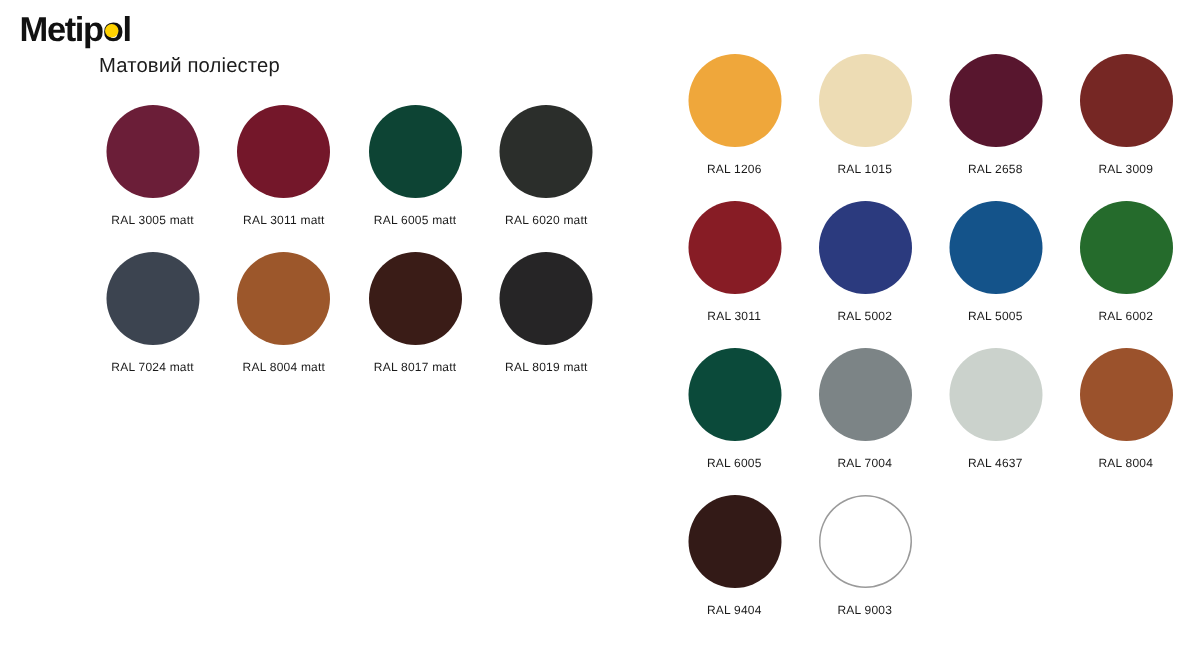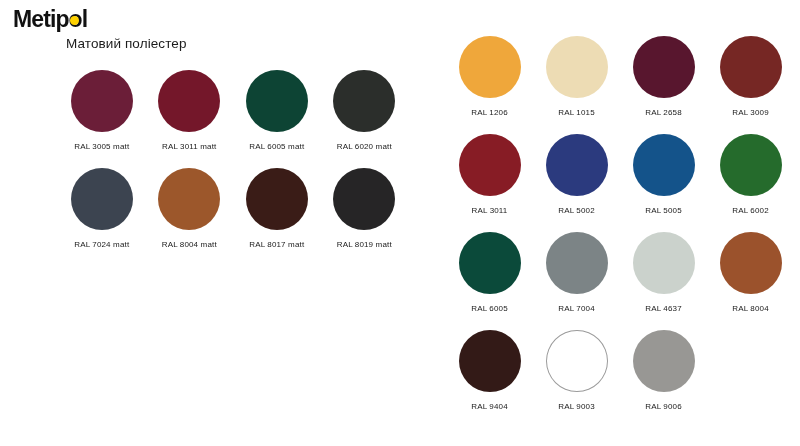--- a/index.html
+++ b/index.html
@@ -206,20 +206,16 @@
           <div class="swatch-label">RAL 8004</div>
         </div>
         <div class="swatch">
           <div class="swatch-disc" style="background: rgb(51, 26, 23);"></div>
           <div class="swatch-label">RAL 9404</div>
         </div>
         <div class="swatch">
           <div class="swatch-disc bordered" style="background: rgb(255, 255, 255);"></div>
           <div class="swatch-label">RAL 9003</div>
         </div>
-        <div class="swatch">
-          <div class="swatch-disc" style="background: rgb(152, 151, 148);"></div>
-          <div class="swatch-label">RAL 9006</div>
-        </div>
       </div>
   </div>
 
 </div>
 
 </body></html>

